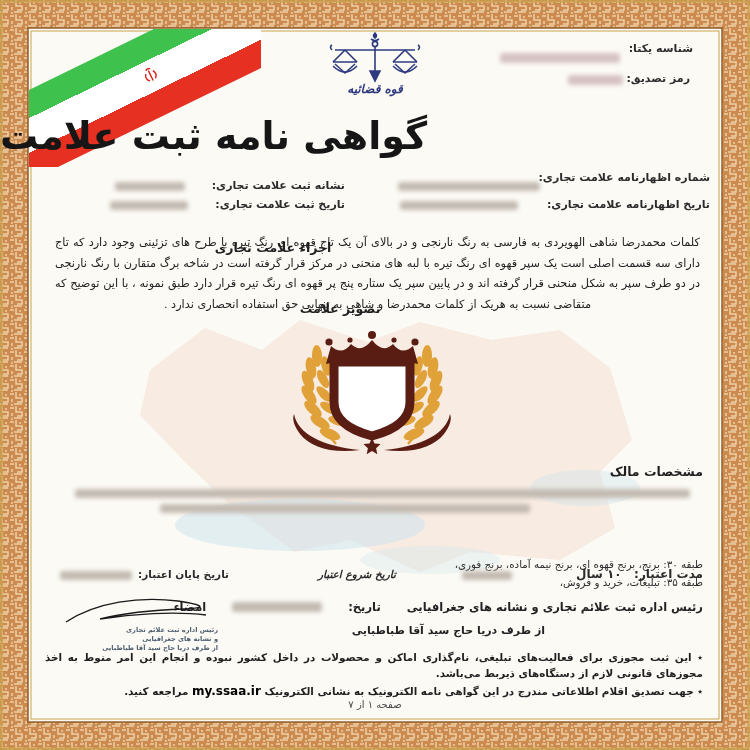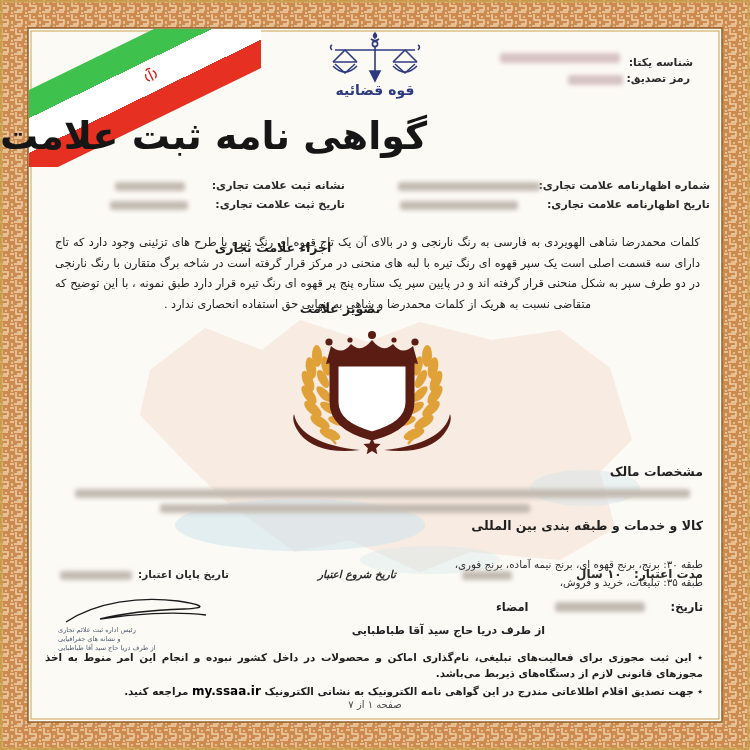--- a/index.html
+++ b/index.html
@@ -12,21 +12,21 @@
   
   .flag-wrap{position:absolute;left:29px;top:29px;width:232px;height:138px;overflow:hidden;}
   .flag-stripes{position:absolute;left:-58px;top:6px;width:360px;height:82px;
     transform:rotate(-26deg);transform-origin:50% 50%;
     background:linear-gradient(180deg,#3fc24d 0 31%,#ffffff 31% 69%,#e63022 69% 100%);}
   .flag-emblem{position:absolute;left:170px;top:31px;}
 
   
   .justice{position:absolute;left:318px;top:31px;}
   .org{position:absolute;left:0;width:750px;text-align:center;color:#2e3a80;font-weight:bold;direction:rtl;}
-  .org.l1{top:82px;font-size:14px;}
+  .org.l1{top:82px;font-size:12px;font-style:italic;}
   .org.l2{top:92px;font-size:9px;}
   .org.l3{top:103px;font-size:10.5px;}
   .title{position:absolute;left:0;top:114px;width:750px;text-align:left;direction:rtl;
          font-size:38px;font-weight:bold;color:#161616;letter-spacing:-1px;}
 
   .lbl{position:absolute;direction:rtl;font-size:11px;font-weight:bold;color:#2b2b2b;white-space:nowrap;}
   .sm{font-size:10.5px;}
   .rx{position:absolute;border-radius:3px;filter:blur(2.3px);}
   .rx.pink{background:#d6c2c2;}
   .rx.gray{background:#c3bbb2;}
@@ -39,22 +39,22 @@
   .owner-blur1{left:75px;top:489px;width:615px;height:9px;}
   .owner-blur2{left:160px;top:504px;width:370px;height:9px;}
 
   .class-line{position:absolute;right:47px;direction:rtl;font-size:10.3px;color:#2e2e2e;white-space:nowrap;}
 
   .sig-row{position:absolute;right:47px;top:600px;direction:rtl;display:flex;align-items:center;gap:26px;
            font-size:11.5px;font-weight:bold;color:#222;}
   .sig-row .rxi{display:inline-block;width:90px;height:10px;border-radius:3px;background:#c3bbb2;filter:blur(2.3px);}
   .sig-behalf{position:absolute;right:205px;top:624px;direction:rtl;font-size:11px;font-weight:bold;color:#222;white-space:nowrap;}
   .scribble{position:absolute;left:62px;top:594px;}
-  .stamp{position:absolute;left:58px;top:626px;width:160px;text-align:left;direction:rtl;
-         font-size:6.6px;line-height:1.35;color:#4e5d70;font-weight:normal;}
+  .stamp{position:absolute;left:58px;top:626px;width:160px;text-align:right;direction:rtl;
+         font-size:6.6px;line-height:1.35;color:#4e5d70;font-weight:bold;}
 
   .note{position:absolute;right:47px;width:658px;direction:rtl;font-size:10.4px;font-weight:bold;
         color:#1f1f1f;text-align:justify;line-height:1.55;}
   .note .url{direction:ltr;unicode-bidi:embed;font-size:12px;font-weight:bold;color:#000;}
   .footer{position:absolute;left:0;top:699px;width:750px;text-align:center;direction:rtl;
           font-size:10px;color:#4a4a4a;}
 </style>
 </head>
 <body>
 
@@ -109,26 +109,26 @@
         <path d="M17 33 L27 42 L37 33 M77 33 L87 42 L97 33"></path>
         <path d="M15 35 q12 12 24 0 M75 35 q12 12 24 0"></path>
         <path d="M52 40 h10 l-5 10 z" fill="#2e3a80"></path>
       </g>
     </svg>
 
     <div class="org l1">قوه قضائیه</div>
 
     <div class="title">گواهی نامه ثبت علامت</div>
 
-    <div class="lbl" style="right:57px;top:56px;">شناسه یکتا:</div>
+    <div class="lbl" style="right:57px;top:42px;">شناسه یکتا:</div>
     <div class="rx pink" style="left:500px;top:53px;width:120px;height:10px;"></div>
     <div class="lbl" style="right:60px;top:72px;">رمز تصدیق:</div>
     <div class="rx pink" style="left:568px;top:75px;width:55px;height:10px;"></div>
 
-    <div class="lbl" style="right:40px;top:179px;text-align:right;">شماره اظهارنامه علامت تجاری:</div>
+    <div class="lbl" style="right:40px;top:171px;text-align:right;">شماره اظهارنامه علامت تجاری:</div>
     <div class="rx gray" style="left:398px;top:182px;width:142px;height:9px;"></div>
     <div class="lbl" style="right:40px;top:198px;">تاریخ اظهارنامه علامت تجاری:</div>
     <div class="rx gray" style="left:400px;top:201px;width:118px;height:9px;"></div>
 
     <div class="lbl" style="right:405px;top:179px;">نشانه ثبت علامت تجاری:</div>
     <div class="rx gray" style="left:115px;top:182px;width:70px;height:9px;"></div>
     <div class="lbl" style="right:405px;top:198px;">تاریخ ثبت علامت تجاری:</div>
     <div class="rx gray" style="left:110px;top:201px;width:78px;height:9px;"></div>
 
     <div class="sec-head" style="left:203px;top:212px;width:140px;text-align:center;margin-top:28px;">اجزاء علامت تجاری</div>
@@ -186,34 +186,34 @@
 
       <path d="M62 40 H138 V80 Q138 104 100 114 Q62 104 62 80 Z" fill="#ffffff" stroke="#5a1d13" stroke-width="9"></path>
 
       <path d="M100 116 L102.6 121.6 L108.6 122.1 L104.1 126.2 L105.3 132.2 L100 129.1 L94.7 132.2 L95.9 126.2 L91.4 122.1 L97.4 121.6 Z" fill="#5a1d13"></path>
     </svg>
 
     <div class="sec-head" style="right:47px;top:464px;">مشخصات مالک</div>
     <div class="rx gray owner-blur1"></div>
     <div class="rx gray owner-blur2"></div>
 
-    <div class="sec-head" style="right:47px;top:518px;">کالا و خدمات و طبقه بندی بین المللی</div>
     <div class="class-line" style="top:558px;">طبقه ۳۰: برنج، برنج قهوه ای، برنج نیمه آماده، برنج فوری،</div>
     <div class="class-line" style="top:552px;margin-top:24px;">طبقه ۳۵: تبلیغات، خرید و فروش،</div>
 
     <div class="lbl" style="right:47px;top:567px;font-size:12px;">
       <span>مدت اعتبار:</span>&nbsp;&nbsp;
       <span>۱۰ سال</span>
     </div>
     <div class="rx gray" style="left:462px;top:571px;width:50px;height:9px;"></div>
     <div class="lbl sm" style="left:318px;top:568px;font-style:italic;">تاریخ شروع اعتبار</div>
     <div class="lbl sm" style="left:138px;top:568px;">تاریخ پایان اعتبار:</div>
     <div class="rx gray" style="left:60px;top:571px;width:72px;height:9px;"></div>
 
     <div class="sig-row">
+      <span>رئیس اداره ثبت علائم تجاری و نشانه های جغرافیایی</span>
       <span>تاریخ:</span>
       <span class="rxi"></span>
       <span>امضاء</span>
     </div>
     <div class="sig-behalf">از طرف دریا حاج سید آقا طباطبایی</div>
 
     <svg class="scribble" width="150" height="34" viewBox="0 0 150 34">
       <path d="M4 28 C34 8 78 2 116 7 C142 11 146 14 122 15 C92 16 58 20 38 25 C70 20 112 17 144 21" stroke="#1a1a1a" stroke-width="1.3" fill="none"></path>
     </svg>
     <div class="stamp">

